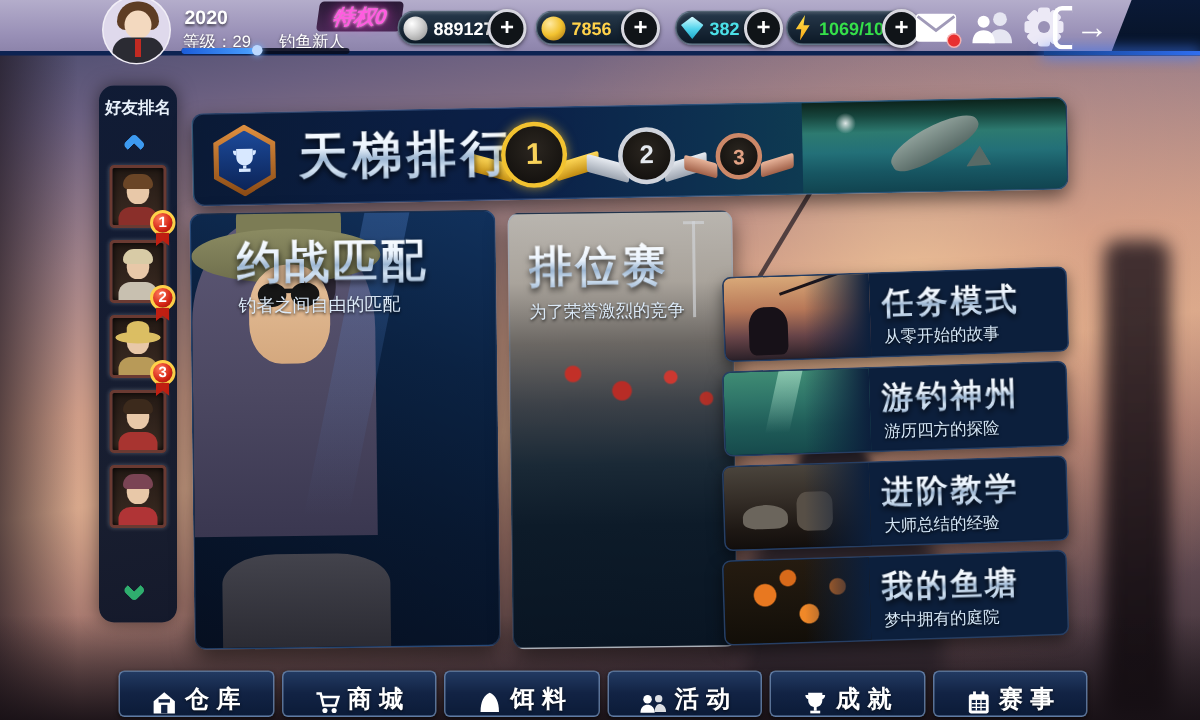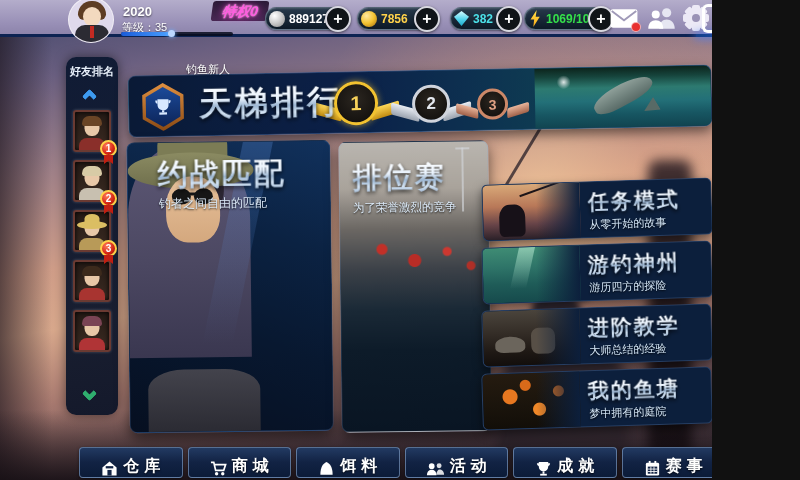--- a/index.html
+++ b/index.html
@@ -1,16 +1,16 @@
 <!DOCTYPE html>
 <html><head>
 <meta charset="utf-8">
 <style>
   html,body{margin:0;padding:0;background:#111;}
-  #stage{position:relative;width:712px;height:480px;overflow:hidden;
+  #stage{position:relative;width:800px;height:480px;overflow:hidden;
          font-family:"Liberation Sans",sans-serif;-webkit-font-smoothing:antialiased;}
   #stage *{box-sizing:border-box;}
   i,b{display:block;position:absolute;font-style:normal;}
 
   
   .bg{position:absolute;inset:0;background:
     radial-gradient(circle at 76% 40%, rgba(255,214,160,.55), rgba(255,180,130,.18) 18%, transparent 40%),
     linear-gradient(170deg,#3e4468 0%,#6a5f80 14%,#a08188 30%,#cf9d88 46%,#d8a88c 56%,#a87a70 68%,#5c464e 84%,#342a31 100%);}
   .band-left{position:absolute;left:0;top:0;width:52px;height:480px;
     background:linear-gradient(90deg,rgba(28,20,28,.65),transparent);}
@@ -33,21 +33,21 @@
   .blue-glow{position:absolute;right:0;top:34px;width:104px;height:3px;
     background:linear-gradient(90deg,#14408a,#2f6ef0);box-shadow:0 0 9px 1px rgba(64,124,255,.95);}
   .avatar{position:absolute;left:68px;top:-3px;width:46px;height:46px;border-radius:50%;overflow:hidden;
     background:#dfd9ec;border:1px solid rgba(255,255,255,.55);cursor:pointer;}
   .av-hair{left:9px;top:3px;width:28px;height:19px;border-radius:14px 14px 6px 6px;background:#5e3d24;}
   .av-face{left:14px;top:9px;width:18px;height:19px;border-radius:50%;background:#f3d9bf;}
   .av-body{left:6px;top:27px;width:34px;height:19px;border-radius:10px 10px 0 0;background:#2b2b33;}
   .av-tie{left:21px;top:28px;width:4px;height:12px;background:#c22a22;}
   .pname{position:absolute;left:123px;top:4px;font-size:13px;font-weight:700;color:#fff;text-shadow:0 1px 2px rgba(0,0,0,.6);}
   .plevel{position:absolute;left:122px;top:20px;font-size:11px;color:#fff;text-shadow:0 1px 2px rgba(0,0,0,.6);}
-  .ptitle{position:absolute;left:186px;top:20px;font-size:11px;color:#fff;text-shadow:0 1px 2px rgba(0,0,0,.6);margin-top:42px;}
+  .ptitle{position:absolute;left:186px;top:20px;font-size:11px;color:#fff;text-shadow:0 1px 2px rgba(0,0,0,.6);}
   .xpbar{position:absolute;left:121px;top:32px;width:112px;height:4px;border-radius:2px;background:rgba(8,12,28,.85);}
   .xpfill{position:absolute;left:0;top:0;height:100%;width:44%;border-radius:2px;
     background:linear-gradient(90deg,#1b5cd8,#4aa0ff);}
   .xpdot{left:42%;top:-2px;width:7px;height:7px;border-radius:50%;background:#bcd8ff;box-shadow:0 0 4px #6fb0ff;}
   .priv{position:absolute;left:212px;top:1px;width:56px;height:20px;border-radius:3px;cursor:pointer;
     background:linear-gradient(180deg,rgba(28,10,38,.9),rgba(58,20,66,.85));transform:skewX(-8deg);
     color:#ff5ce0;font-size:14px;font-weight:700;font-style:italic;text-align:center;line-height:20px;
     text-shadow:0 0 7px #ff3fd4,0 0 2px #fff;}
   .pill{position:absolute;top:7px;height:23px;border-radius:12px;display:flex;align-items:center;padding:0 26px 0 3px;
     background:linear-gradient(180deg,#27394b,#0c1926);border:1px solid rgba(200,220,240,.38);
@@ -222,21 +222,21 @@
 
   <header class="topbar">
     <div class="dark-corner"></div>
     <div class="avatar">
       <i class="av-hair"></i>
       <i class="av-face"></i>
       <i class="av-body"></i>
       <i class="av-tie"></i>
     </div>
     <div class="pname">2020</div>
-    <div class="plevel">等级：35</div>
+    <div class="plevel">等级：29</div>
     <div class="ptitle">钓鱼新人</div>
     <div class="xpbar">
       <div class="xpfill"></div>
       <i class="xpdot"></i>
     </div>
     <div class="priv">特权0</div>
 
     <div class="pill pill1">
       <span class="coin c-silver"></span>
       <span class="pv v-silver">889127</span>

